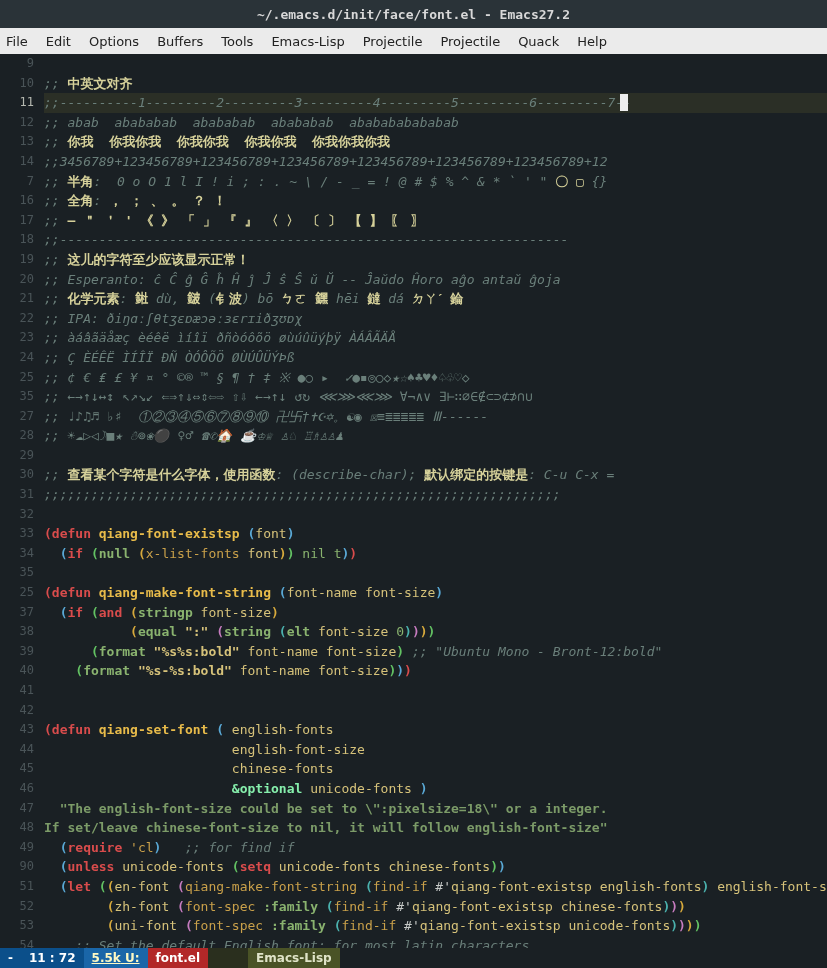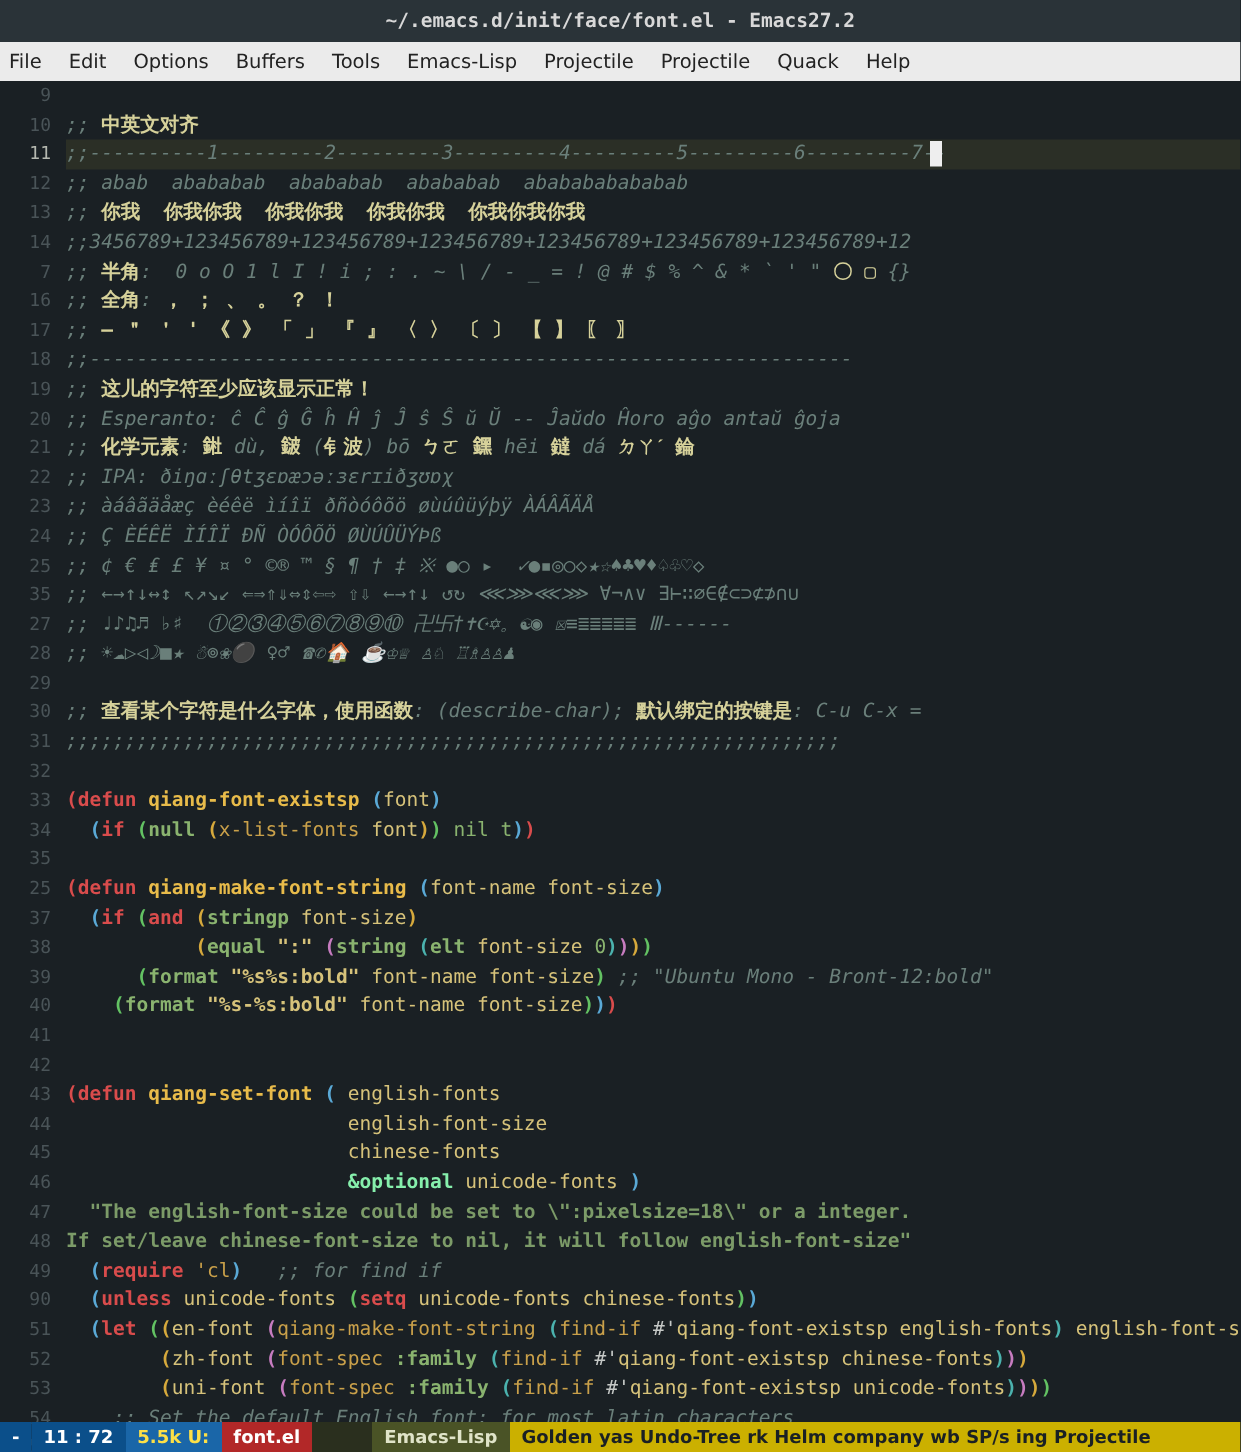--- a/index.html
+++ b/index.html
@@ -95,21 +95,21 @@
     display: flex;
     align-items: center;
     font-family: "DejaVu Sans", sans-serif;
     font-size: 12px;
     background: #1a2024;
     color: #ddd;
     font-weight: bold;
   }
   .modeline .seg { padding: 0 8px; height: 100%; display: flex; align-items: center; }
   .seg-pos  { background: #0b4f8a; color: #fff; }
-  .seg-pos2 { background: #1a66a8; color: #fde047; }
+  .seg-pos2 { background: #1a66a8; color: #fef9c3; text-decoration: underline; }
   .seg-file { background: #b22828; color: #fff; }
   .seg-sep1 { background: #2a2f1e; width: 40px; }
   .seg-mode { background: #4a5326; color: #e0e4c8; }
   .seg-minor{ background: #cbb000; color: #1a2024; flex: 1; white-space: nowrap; overflow: hidden;}
 </style>
 </head>
 <body>
 
 <div class="titlebar">
   <span>~/.emacs.d/init/face/font.el - Emacs27.2</span>
@@ -184,14 +184,13 @@
 <div class="modeline">
   <div class="seg seg-pos">-</div>
   <div class="seg seg-pos">11 : 72</div>
   <div class="seg seg-pos2">
     <span>5.5k</span>&nbsp;
     <span>U:</span>
   </div>
   <div class="seg seg-file">font.el</div>
   <div class="seg seg-sep1"></div>
   <div class="seg seg-mode">Emacs-Lisp</div>
-  <div class="seg seg-minor">Golden yas Undo-Tree rk Helm company wb SP/s ing Projectile</div>
 </div>
 
 </body></html>

